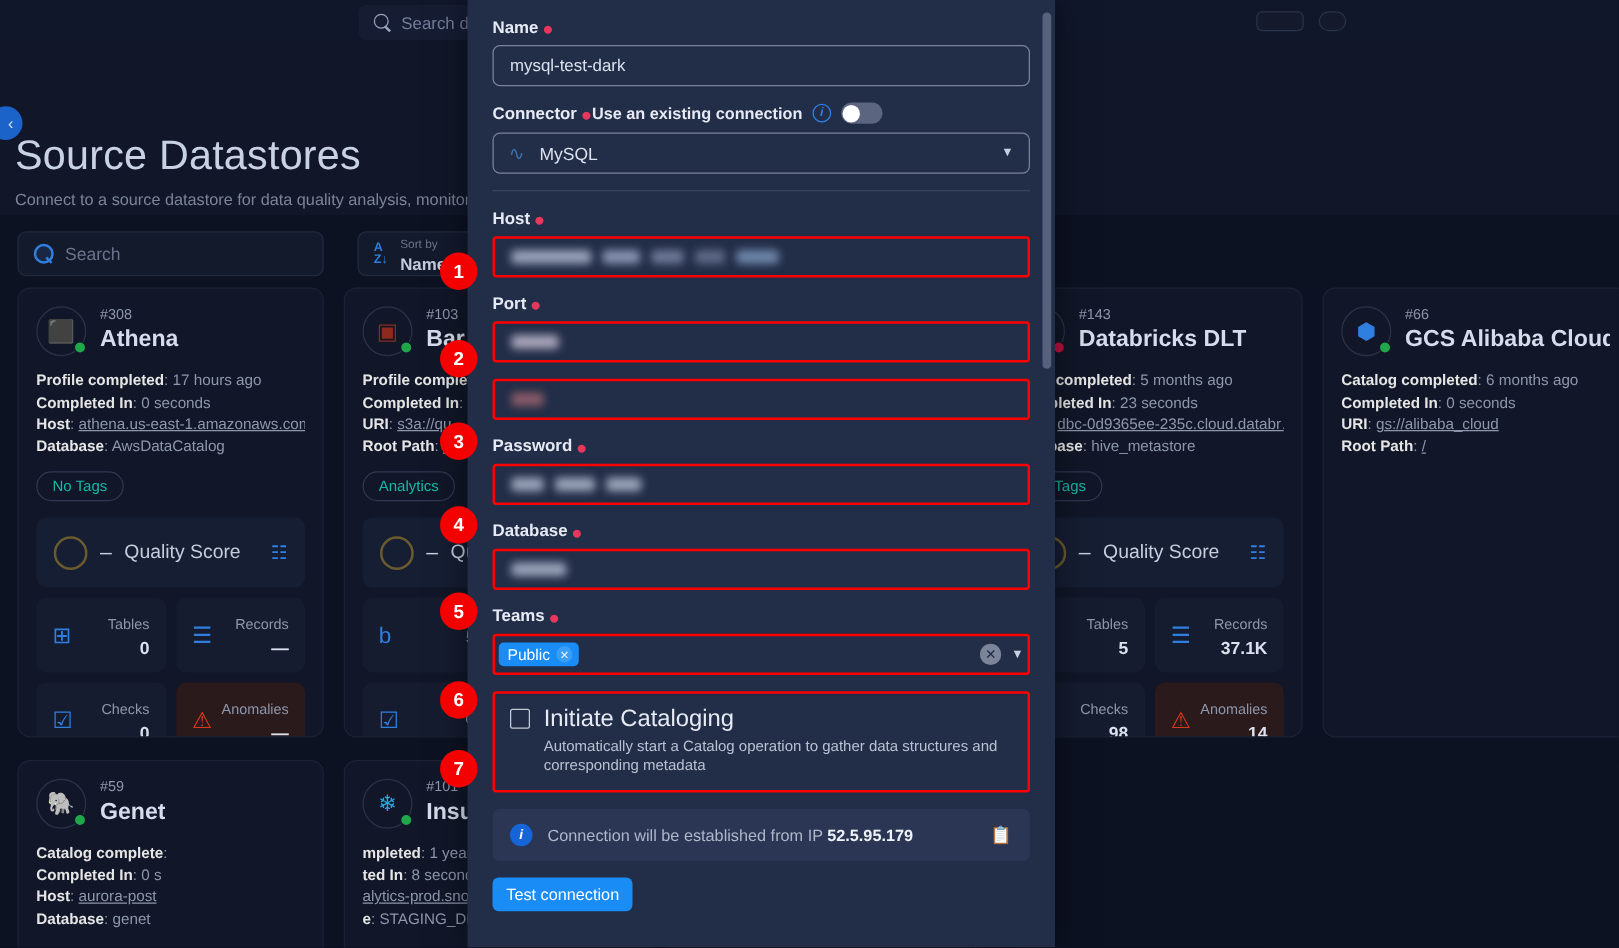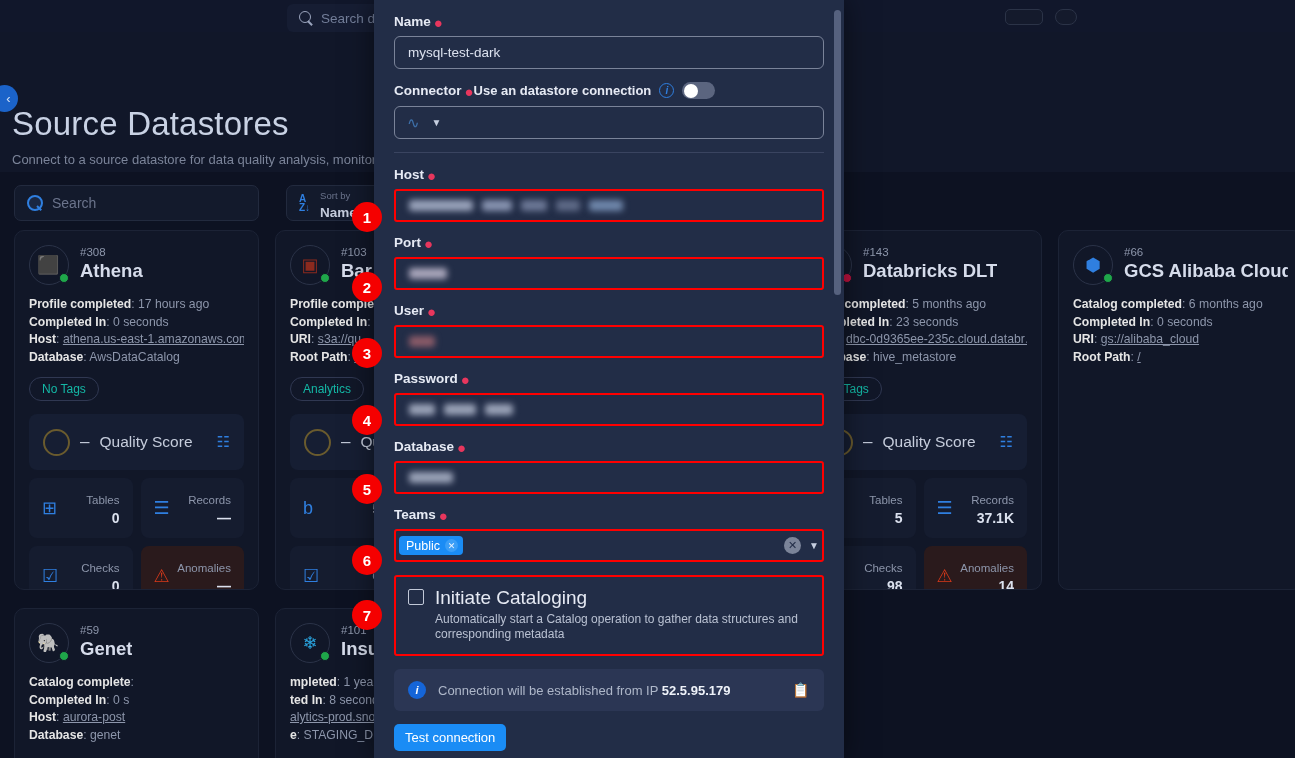--- a/index.html
+++ b/index.html
@@ -593,29 +593,30 @@
         <div class="flabel"><span>Name</span><span class="req">●</span></div>
         <div class="finput">
             <span>mysql-test-dark</span>
           </div>
       </div>
 
       <div class="fgroup">
         <div class="row-connector">
           <div class="flabel" style="margin:0"><span>Connector</span><span class="req">●</span></div>
           <div class="existing">
-            <span>Use an datastore connection</span>
+            <span>Use an existing connection</span>
             <span class="info-i">i</span>
             <span class="toggle">
                 <span class="knob"></span>
               </span>
           </div>
         </div>
         <div class="select">
           <span class="dolphin">∿</span>
+          <span class="selval">MySQL</span>
           <span class="caret">▼</span>
         </div>
       </div>
 
       <div class="divider"></div>
 
       <div class="fgroup">
         <div class="flabel"><span>Host</span><span class="req">●</span></div>
         <div class="finput redbox">
           <span class="blurwrap">
@@ -631,21 +632,20 @@
       <div class="fgroup">
         <div class="flabel"><span>Port</span><span class="req">●</span></div>
         <div class="finput redbox">
           <span class="blurwrap">
             <span class="bk" style="width:38px;background:#a9a6bb"></span>
           </span>
         </div>
       </div>
 
       <div class="fgroup">
-        <div class="flabel"><span>User</span><span class="req">●</span></div>
         <div class="finput redbox">
           <span class="blurwrap">
             <span class="bk" style="width:26px;background:#8a5b68"></span>
           </span>
         </div>
       </div>
 
       <div class="fgroup">
         <div class="flabel"><span>Password</span><span class="req">●</span></div>
         <div class="finput redbox">

